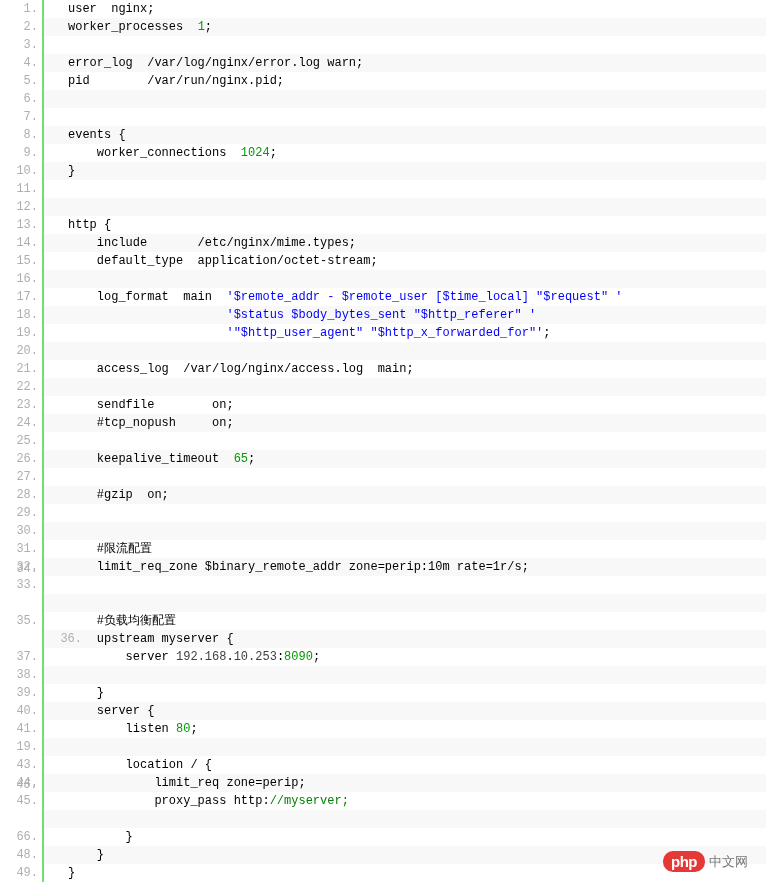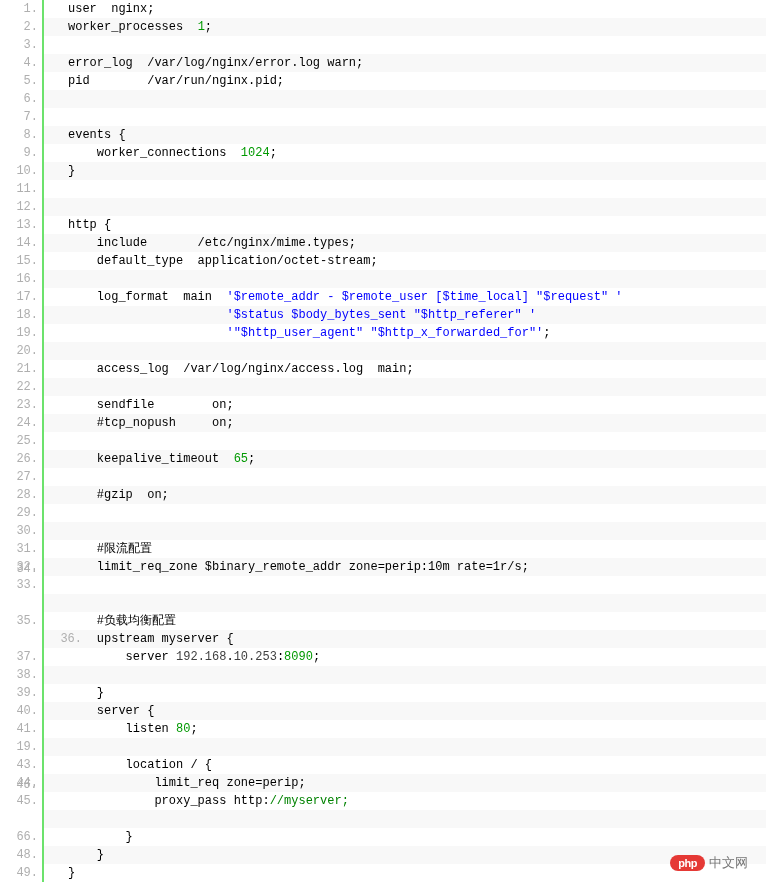--- a/index.html
+++ b/index.html
@@ -50,21 +50,21 @@
     bottom: 10px;
     display: flex;
     align-items: center;
     gap: 4px;
     font-family: "Microsoft YaHei", sans-serif;
   }
   .logo-badge {
     background: #e53935;
     color: #fff;
     font-weight: bold;
-    font-size: 11px;
+    font-size: 15px;
     padding: 2px 8px;
     border-radius: 10px;
     letter-spacing: -0.5px;
   }
   .logo-text { color: #777; font-size: 13px; }
 </style>
 </head>
 <body>
 
 <div class="code-container" id="code-root">

